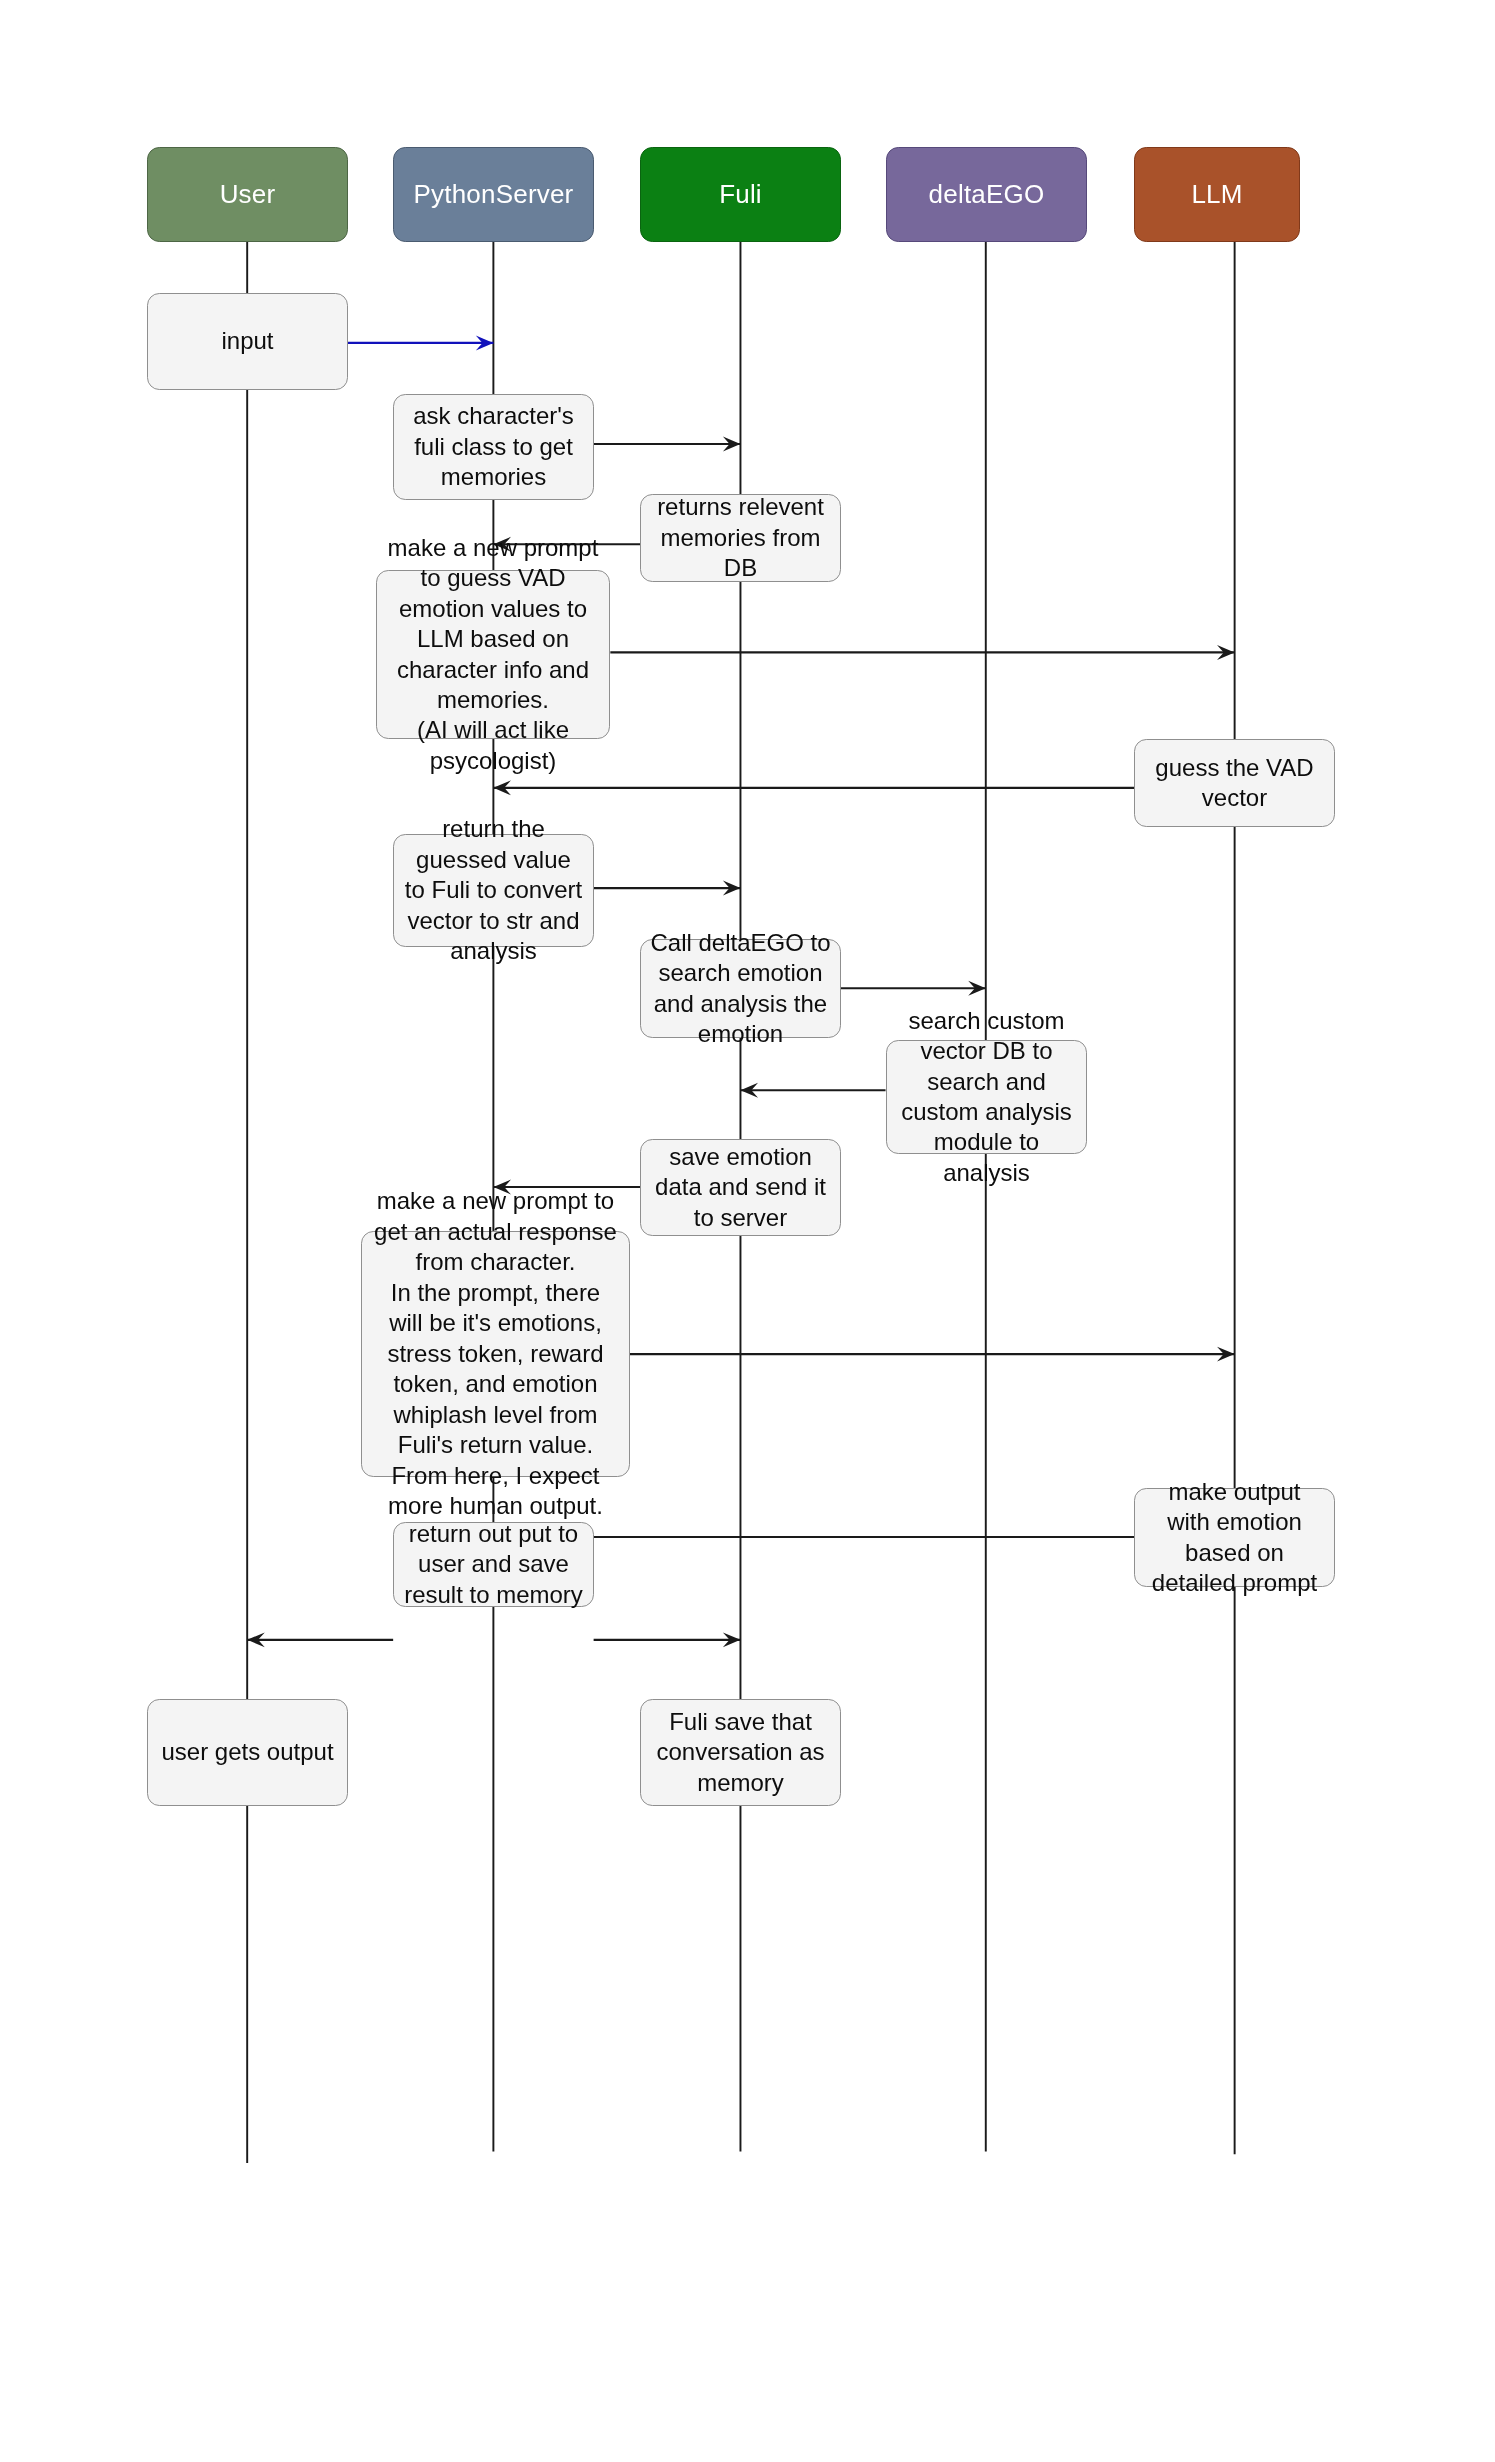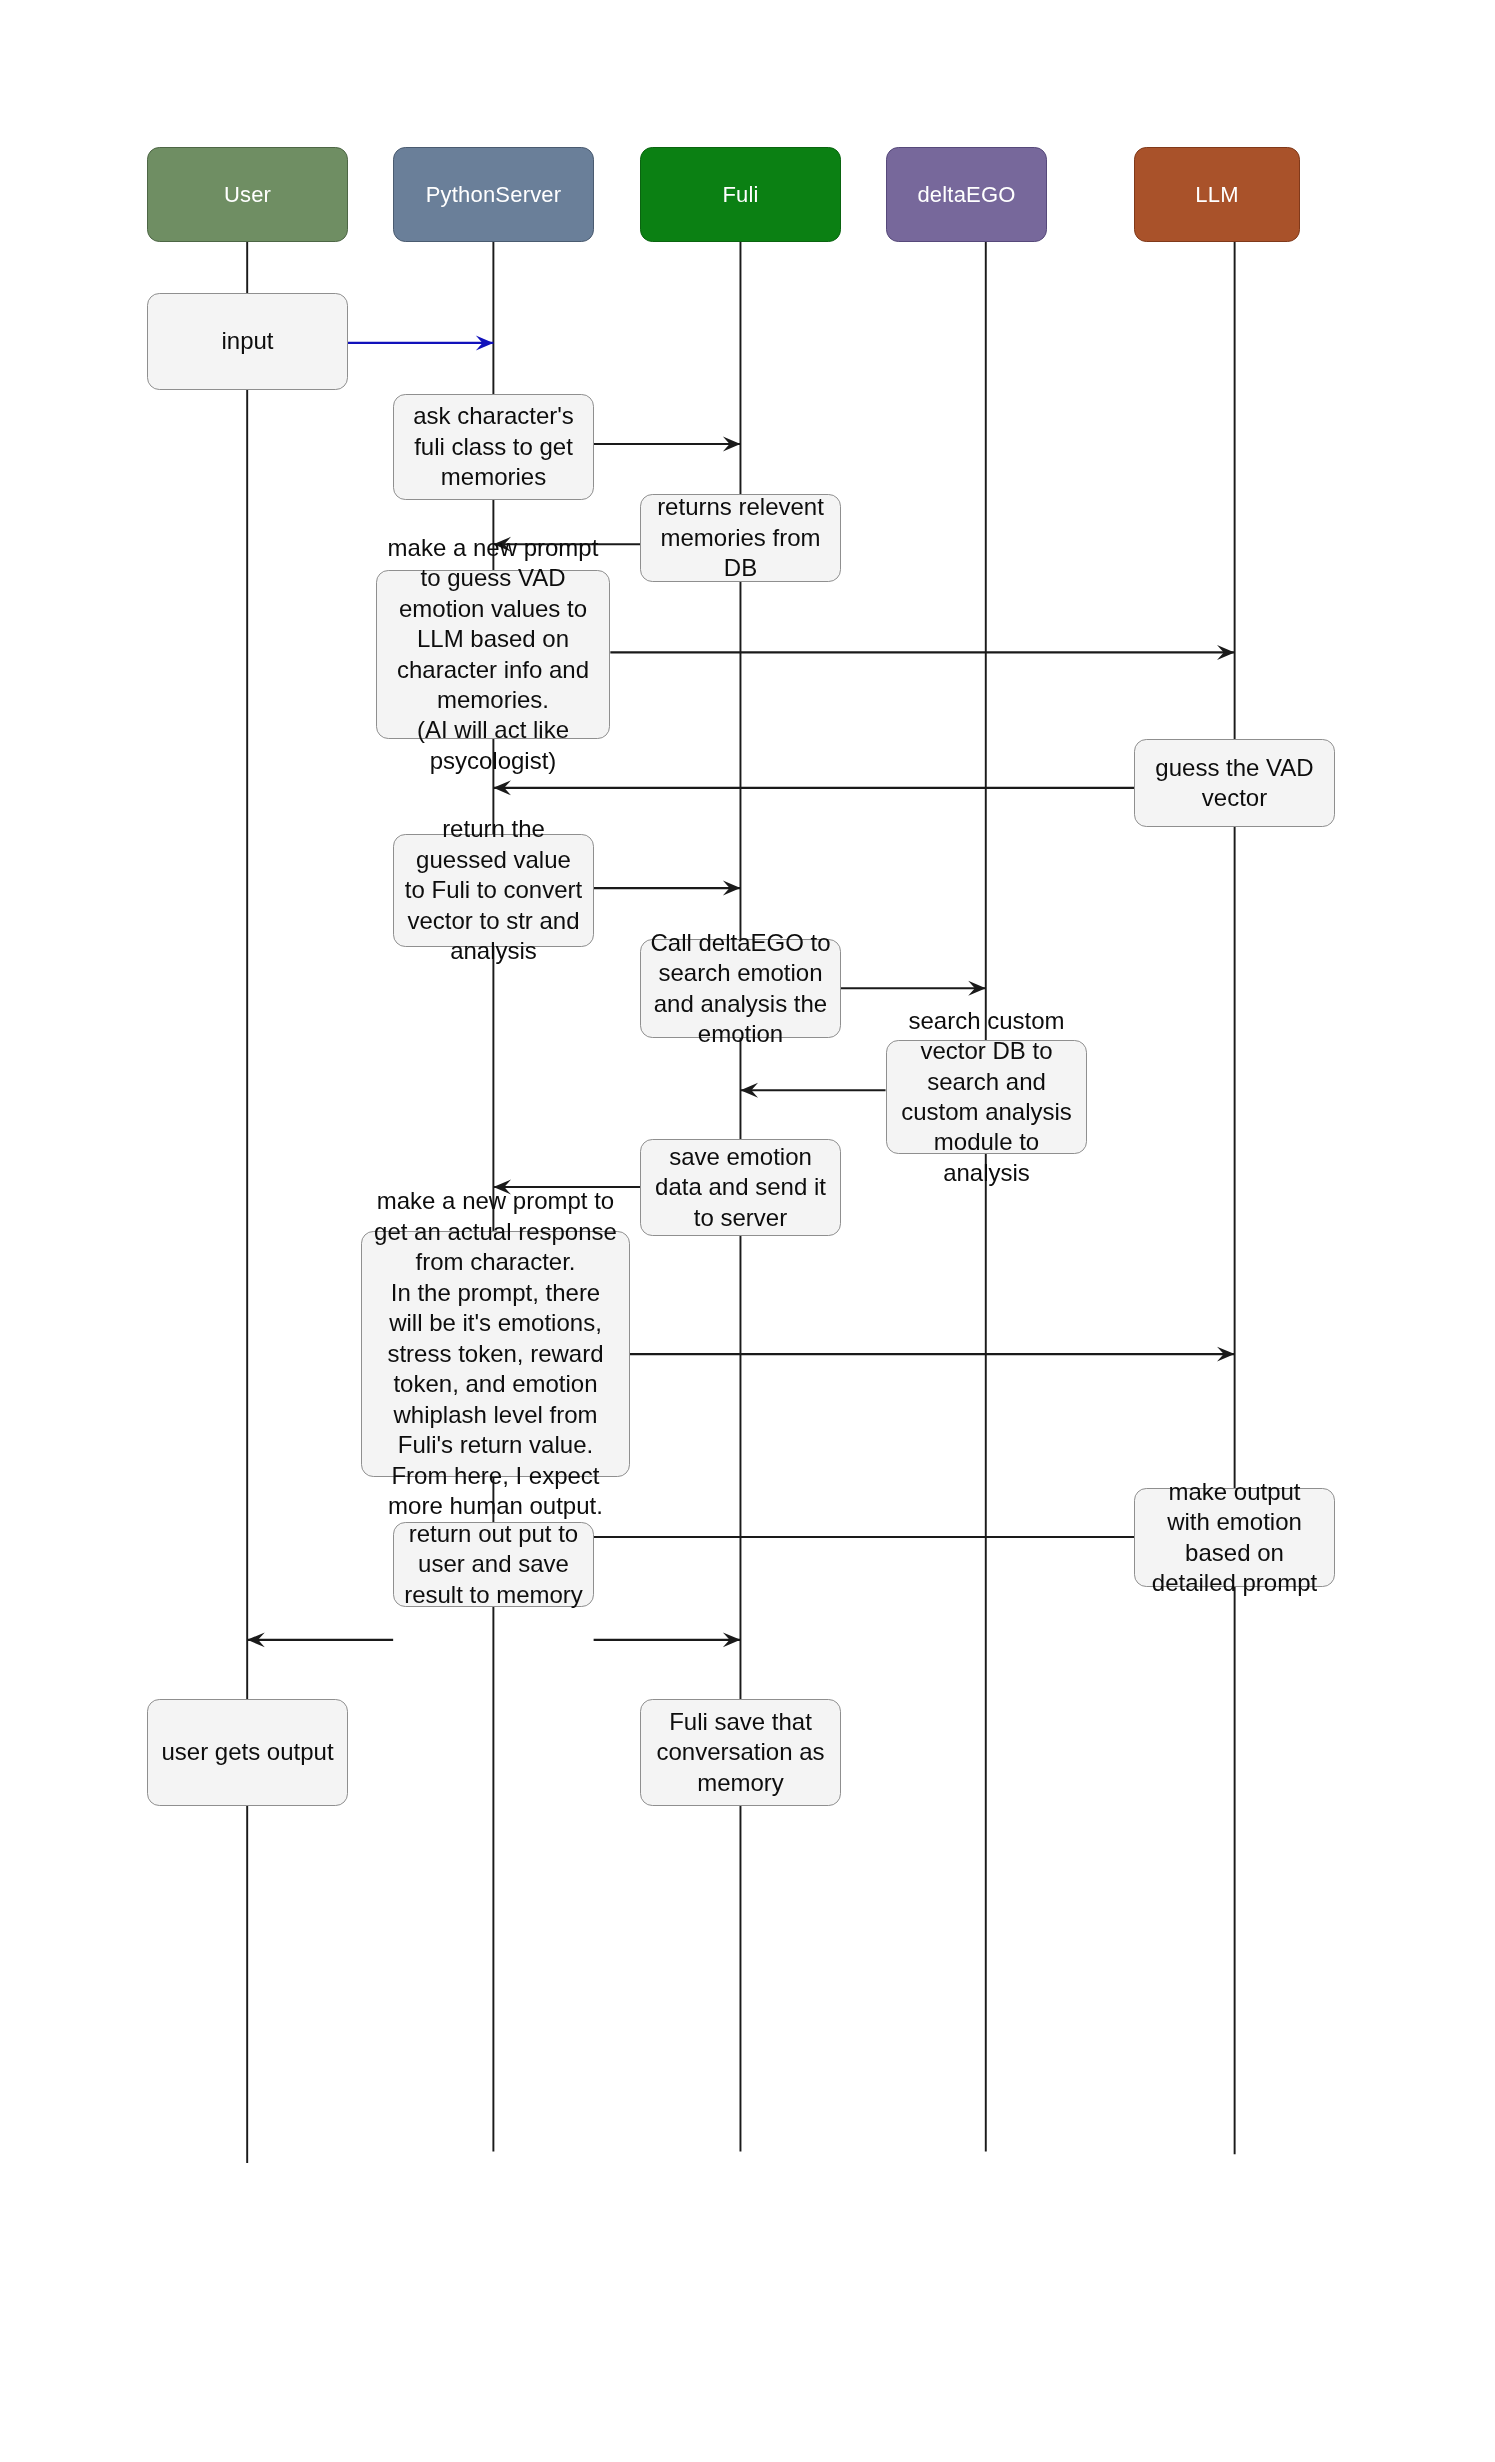--- a/index.html
+++ b/index.html
@@ -2,21 +2,21 @@
 <html style="font-size:14px"><head>
 <meta charset="utf-8">
 <style>
   html,body{margin:0;padding:0;background:#ffffff;}
   body{width:1495px;height:2462px;font-family:"Liberation Sans",sans-serif;overflow:hidden;}
   #canvas{position:relative;width:1495px;height:2462px;background:#ffffff;}
   svg.layer{position:absolute;left:0;top:0;width:1495px;height:2462px;pointer-events:none;}
   .participant{
     position:absolute;border-radius:12.3px;border:1.3px solid;
     display:flex;align-items:center;justify-content:center;
-    color:#ffffff;font-size:22px;letter-spacing:0.2px;
+    color:#ffffff;font-size:26px;letter-spacing:0.2px;
     box-sizing:border-box;text-align:center;
   }
   .note{
     position:absolute;background:#f4f4f4;border:1.4px solid #8f8f8f;border-radius:12.3px;
     display:flex;align-items:center;justify-content:center;text-align:center;
     font-size:24px;line-height:1.27;color:#0d0d0d;box-sizing:border-box;
     padding:5.3px 8.8px;
   }
   .note span{display:block;width:100%;}
 </style>
@@ -86,21 +86,21 @@
   <div id="participants-host">
       <div class="participant" style="left: 147px; top: 147px; width: 201px; height: 95px; background: rgb(111, 142, 99); border-color: rgb(77, 102, 69);">
         <span>User</span>
       </div>
       <div class="participant" style="left: 393px; top: 147px; width: 201px; height: 95px; background: rgb(106, 127, 153); border-color: rgb(74, 91, 112);">
         <span>PythonServer</span>
       </div>
       <div class="participant" style="left: 640px; top: 147px; width: 201px; height: 95px; background: rgb(11, 128, 19); border-color: rgb(10, 100, 16);">
         <span>Fuli</span>
       </div>
-      <div class="participant" style="left: 886px; top: 147px; width: 161px; height: 95px; background: rgb(119, 104, 155); border-color: rgb(86, 73, 122);">
+      <div class="participant" style="left: 886px; top: 147px; width: 201px; height: 95px; background: rgb(119, 104, 155); border-color: rgb(86, 73, 122);">
         <span>deltaEGO</span>
       </div>
       <div class="participant" style="left: 1134px; top: 147px; width: 166px; height: 95px; background: rgb(169, 82, 42); border-color: rgb(128, 57, 26);">
         <span>LLM</span>
       </div>
     </div>
   <div id="notes-host">
       <div class="note" style="left: 147px; top: 293px; width: 201px; height: 97px; background: rgb(244, 244, 244); border-color: rgb(143, 143, 143);">
         <span>input</span>
       </div>

